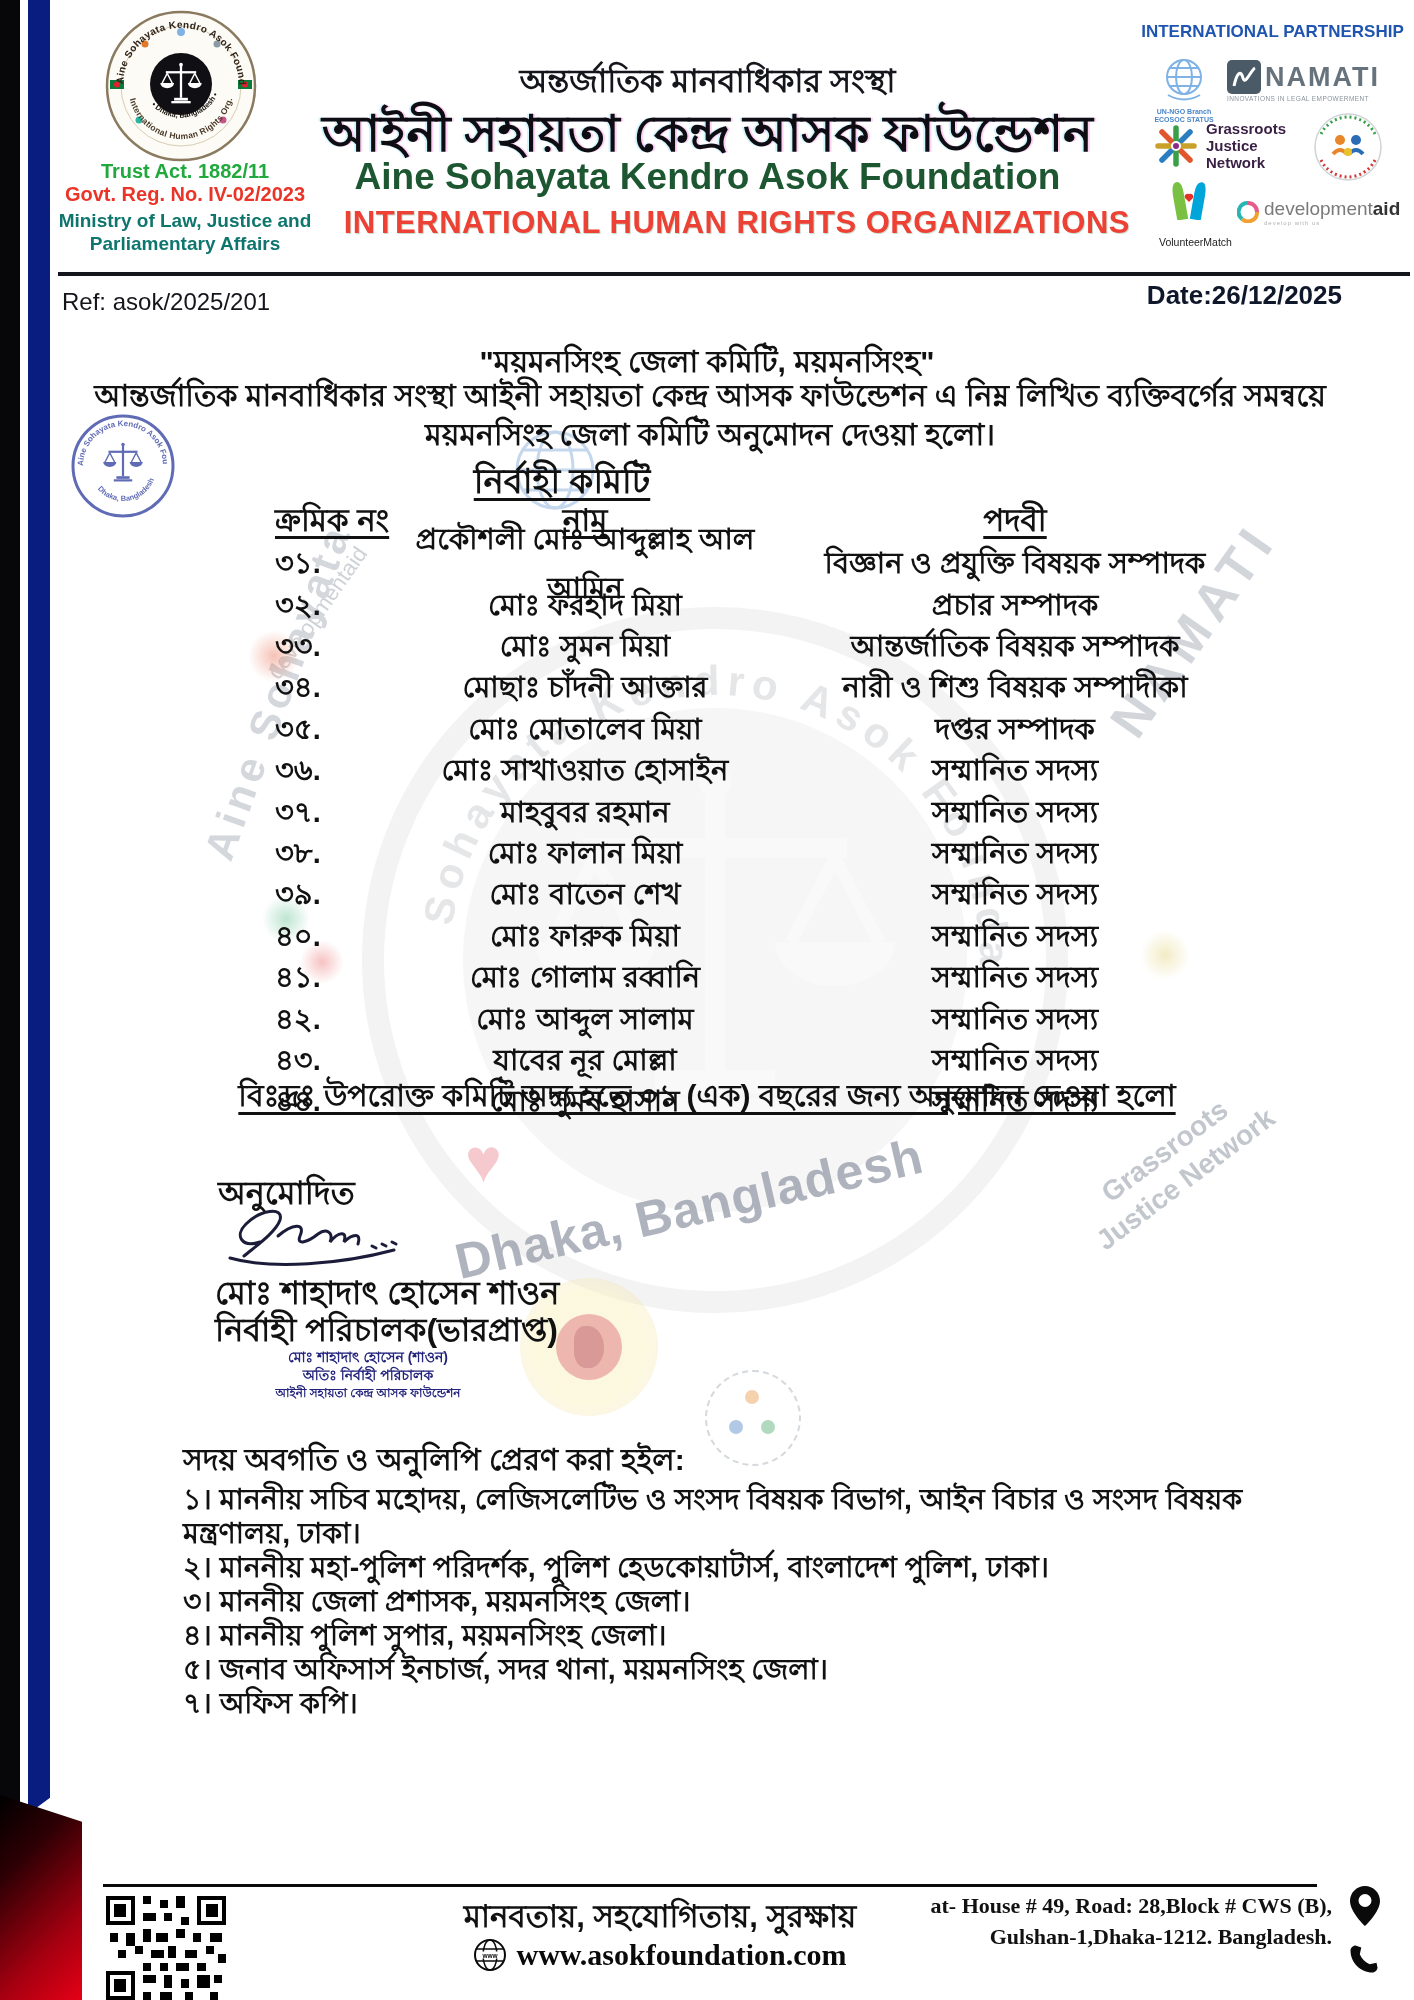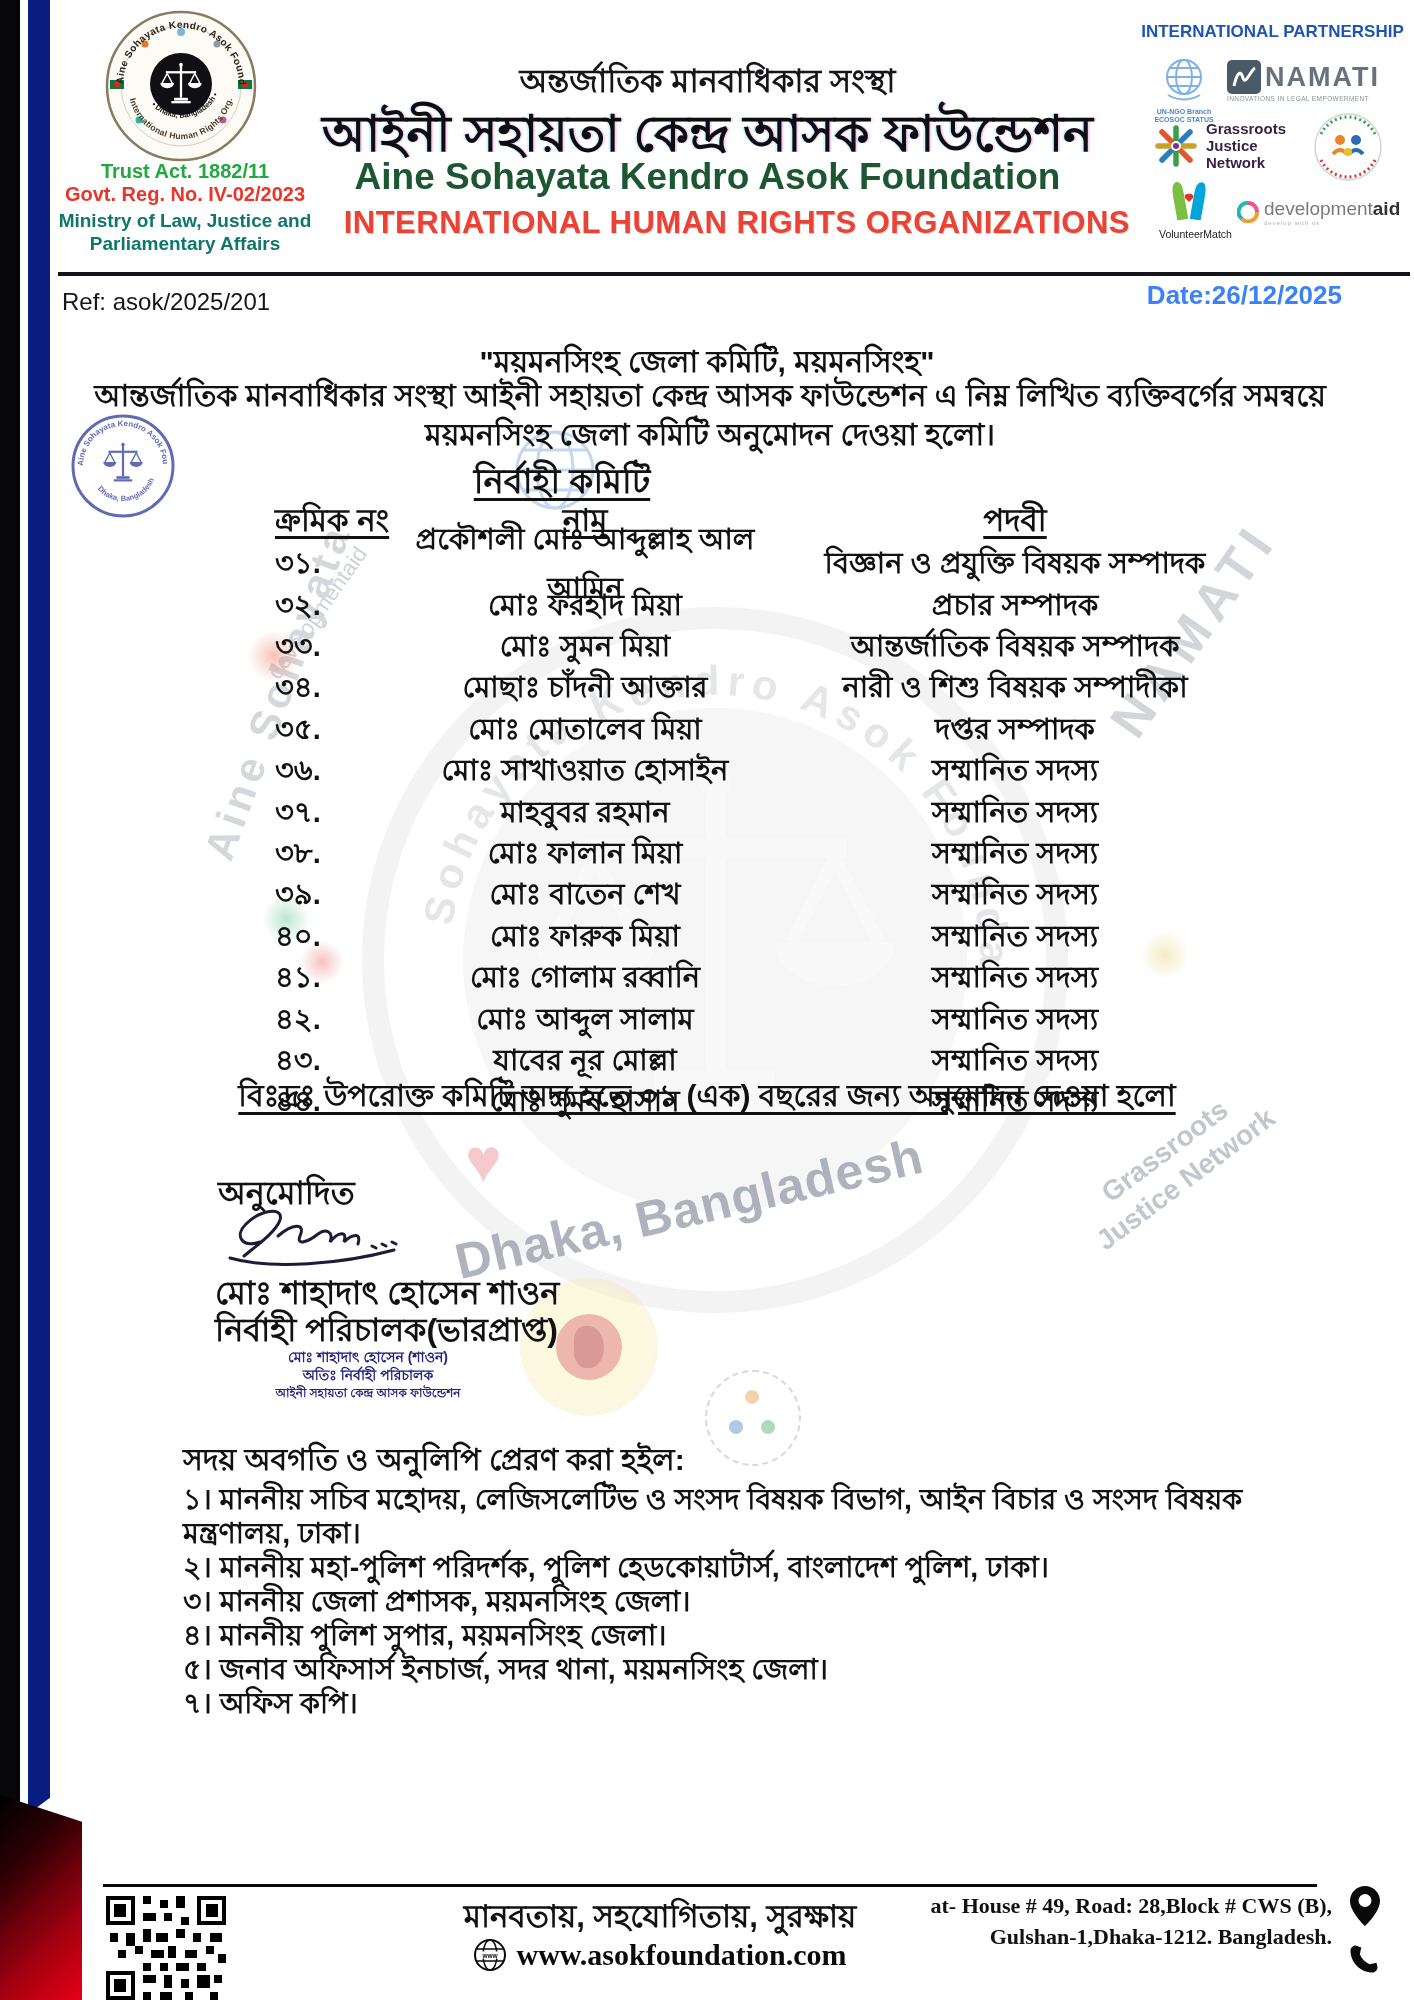--- a/index.html
+++ b/index.html
@@ -32,28 +32,28 @@
   .un-block{left:18px;top:40px;width:62px;text-align:center;}
   .un-cap{font-size:7px;font-weight:700;color:#4a86c8;line-height:8px;}
   .namati-block{left:92px;top:46px;width:180px;}
   .namati-row{display:flex;align-items:center;gap:4px;}
   .namati-word{font-size:27px;font-weight:700;color:#66737d;letter-spacing:2px;}
   .namati-cap{font-size:6.5px;color:#8a949c;letter-spacing:.4px;margin-top:1px;}
   .gj-block{left:18px;top:106px;display:flex;align-items:center;gap:7px;}
   .gj-text{font-size:15px;font-weight:700;color:#3a1f45;line-height:17px;}
   .ngo-circle{left:178px;top:98px;width:70px;height:70px;}
   .vm-block{left:24px;top:164px;width:60px;text-align:center;}
-  .vm-cap{font-size:10.5px;color:#222;margin-top:4px;}
+  .vm-cap{font-size:10.5px;color:#222;margin-top:12px;}
   .da-block{left:102px;top:184px;display:flex;align-items:center;gap:5px;}
   .da-text{font-size:19px;color:#7a7a7a;}
   .da-text b{color:#333;}
   .da-cap{font-size:6px;color:#b0b0b0;letter-spacing:1px;}
   
   .ref{left:62px;top:288px;font-size:24px;color:#15151c;}
-  .date{right:72px;top:280px;font-size:26px;font-weight:700;color:#3b82f6;}
+  .date{right:72px;top:280px;font-size:26px;font-weight:700;color:#0f172a;}
   
   .subject{left:0;top:338px;width:1414px;text-align:center;font-size:30px;font-weight:700;}
   .intro{left:85px;top:376px;width:1250px;text-align:center;font-size:30px;font-weight:700;line-height:39px;}
   .committee-seal{left:70px;top:413px;width:106px;height:106px;opacity:.88;}
   .committee-heading{left:0;top:455px;width:1124px;text-align:center;font-size:34px;font-weight:700;
                      text-decoration:underline;text-decoration-thickness:3px;text-underline-offset:5px;}
   .ctable{left:250px;top:500px;width:1010px;}
   .c-headrow{display:flex;height:44px;align-items:center;font-size:31px;font-weight:700;}
   .c-headrow span{text-decoration:underline;text-decoration-thickness:3px;text-underline-offset:5px;}
   .c-row{display:flex;height:41.4px;align-items:center;font-size:29px;font-weight:600;}

